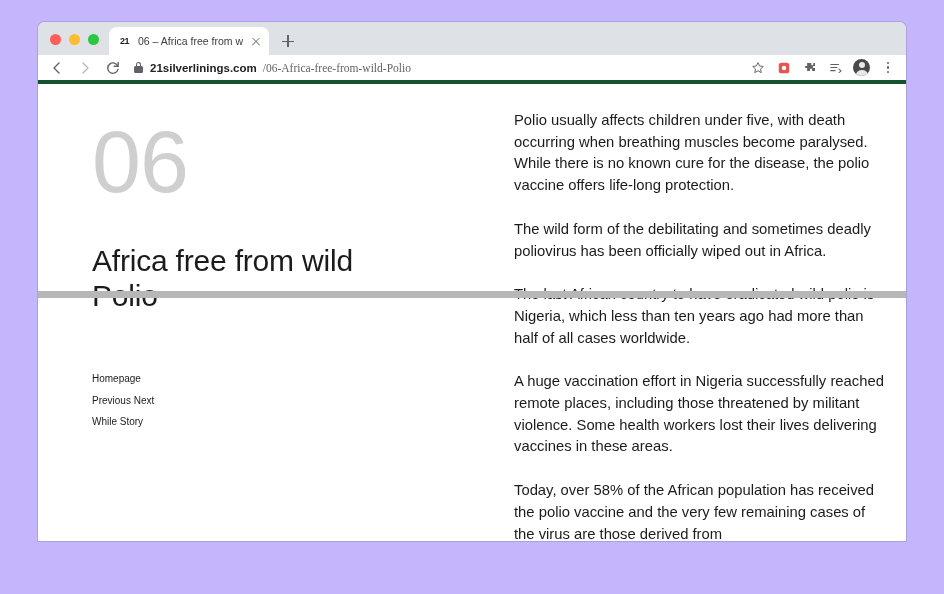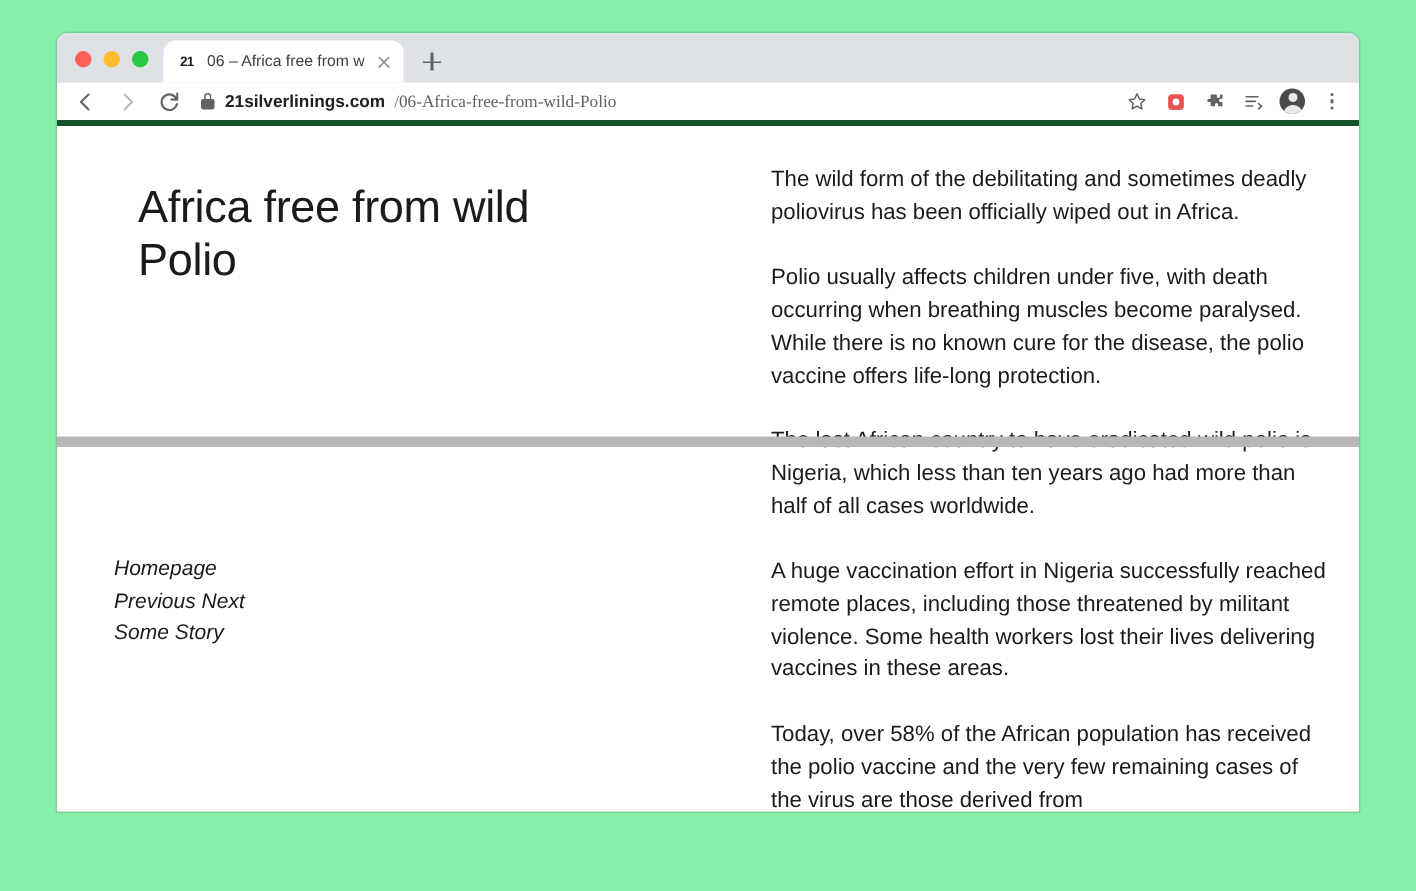--- a/index.html
+++ b/index.html
@@ -9,21 +9,21 @@
     width: 944px;
     height: 594px;
     overflow: hidden;
     font-family: "Liberation Sans", sans-serif;
   }
 
   #screen {
     position: relative;
     width: 944px;
     height: 594px;
-    background: #86efac;
+    background: #c4b5fd;
   }
 
   
   .browser-window {
     position: absolute;
     left: 38px;
     top: 22px;
     width: 868px;
     height: 519px;
     background: #ffffff;
@@ -278,26 +278,25 @@
     font-size: 30px;
     line-height: 1.15;
     color: #1b1b1b;
     font-weight: 400;
     padding: 18px 60px 0 54px;
     letter-spacing: -0.2px;
   }
 
   .nav-links {
     position: absolute;
-    left: 38px;
+    left: 54px;
     top: 284px;
-    font-size: 14px;
+    font-size: 10px;
     line-height: 21.5px;
     color: #1b1b1b;
-    font-style: italic;
   }
   .nav-links a {
     display: block;
     color: #1b1b1b;
     text-decoration: none;
   }
 
   .col-right {
     flex: 1 1 auto;
     box-sizing: border-box;
@@ -401,32 +400,33 @@
             <span></span>
             <span></span>
         </span>
       </div>
     </div>
 
     <div class="page">
       <div class="content-cols">
 
         <div class="col-left">
+          <div class="big-number">06</div>
           <h1 class="story-title">Africa free from wild Polio</h1>
 
           <div class="nav-links">
             <a href="#">Homepage</a>
             <a href="#">Previous Next</a>
-            <a href="#">Some Story</a>
+            <a href="#">While Story</a>
           </div>
         </div>
 
         <div class="col-right">
+          <p>Polio usually affects children under five, with death occurring when breathing muscles become paralysed. While there is no known cure for the disease, the polio vaccine offers life-long protection.</p>
           <p>The wild form of the debilitating and sometimes deadly poliovirus has been officially wiped out in Africa.</p>
-          <p>Polio usually affects children under five, with death occurring when breathing muscles become paralysed. While there is no known cure for the disease, the polio vaccine offers life-long protection.</p>
           <p>The last African country to have eradicated wild polio is Nigeria, which less than ten years ago had more than half of all cases worldwide.</p>
           <p>A huge vaccination effort in Nigeria successfully reached remote places, including those threatened by militant violence. Some health workers lost their lives delivering vaccines in these areas.</p>
           <p>Today, over 58% of the African population has received the polio vaccine and the very few remaining cases of the virus are those derived from</p>
         </div>
 
       </div>
 
       <div class="page-rule"></div>
     </div>
 

